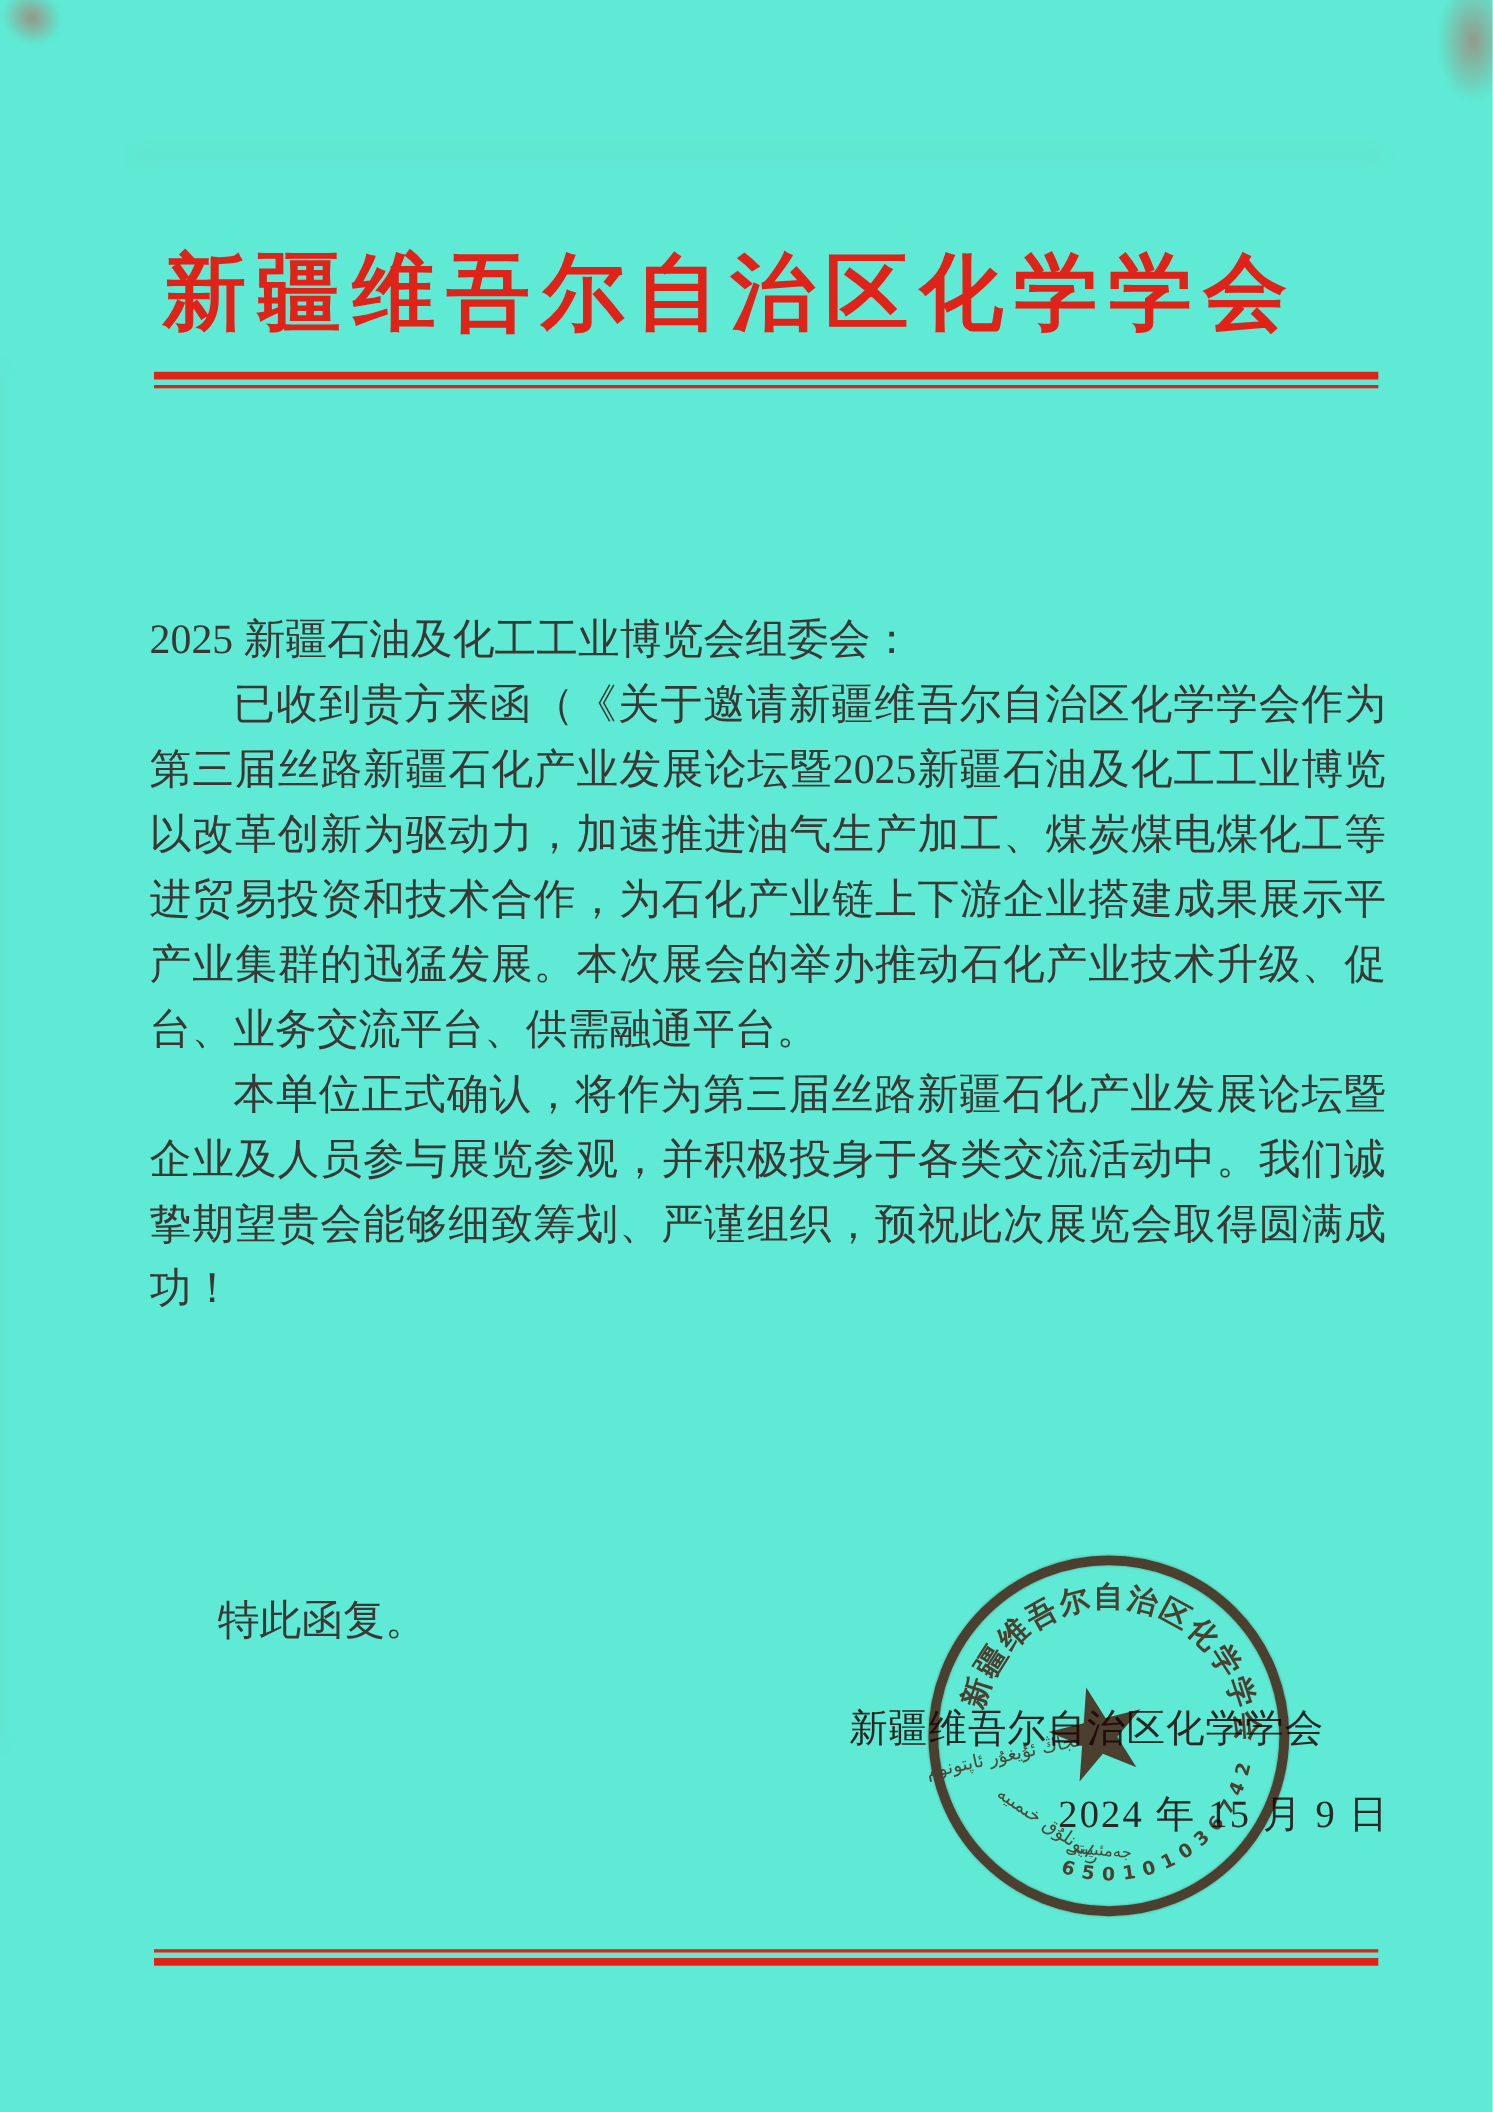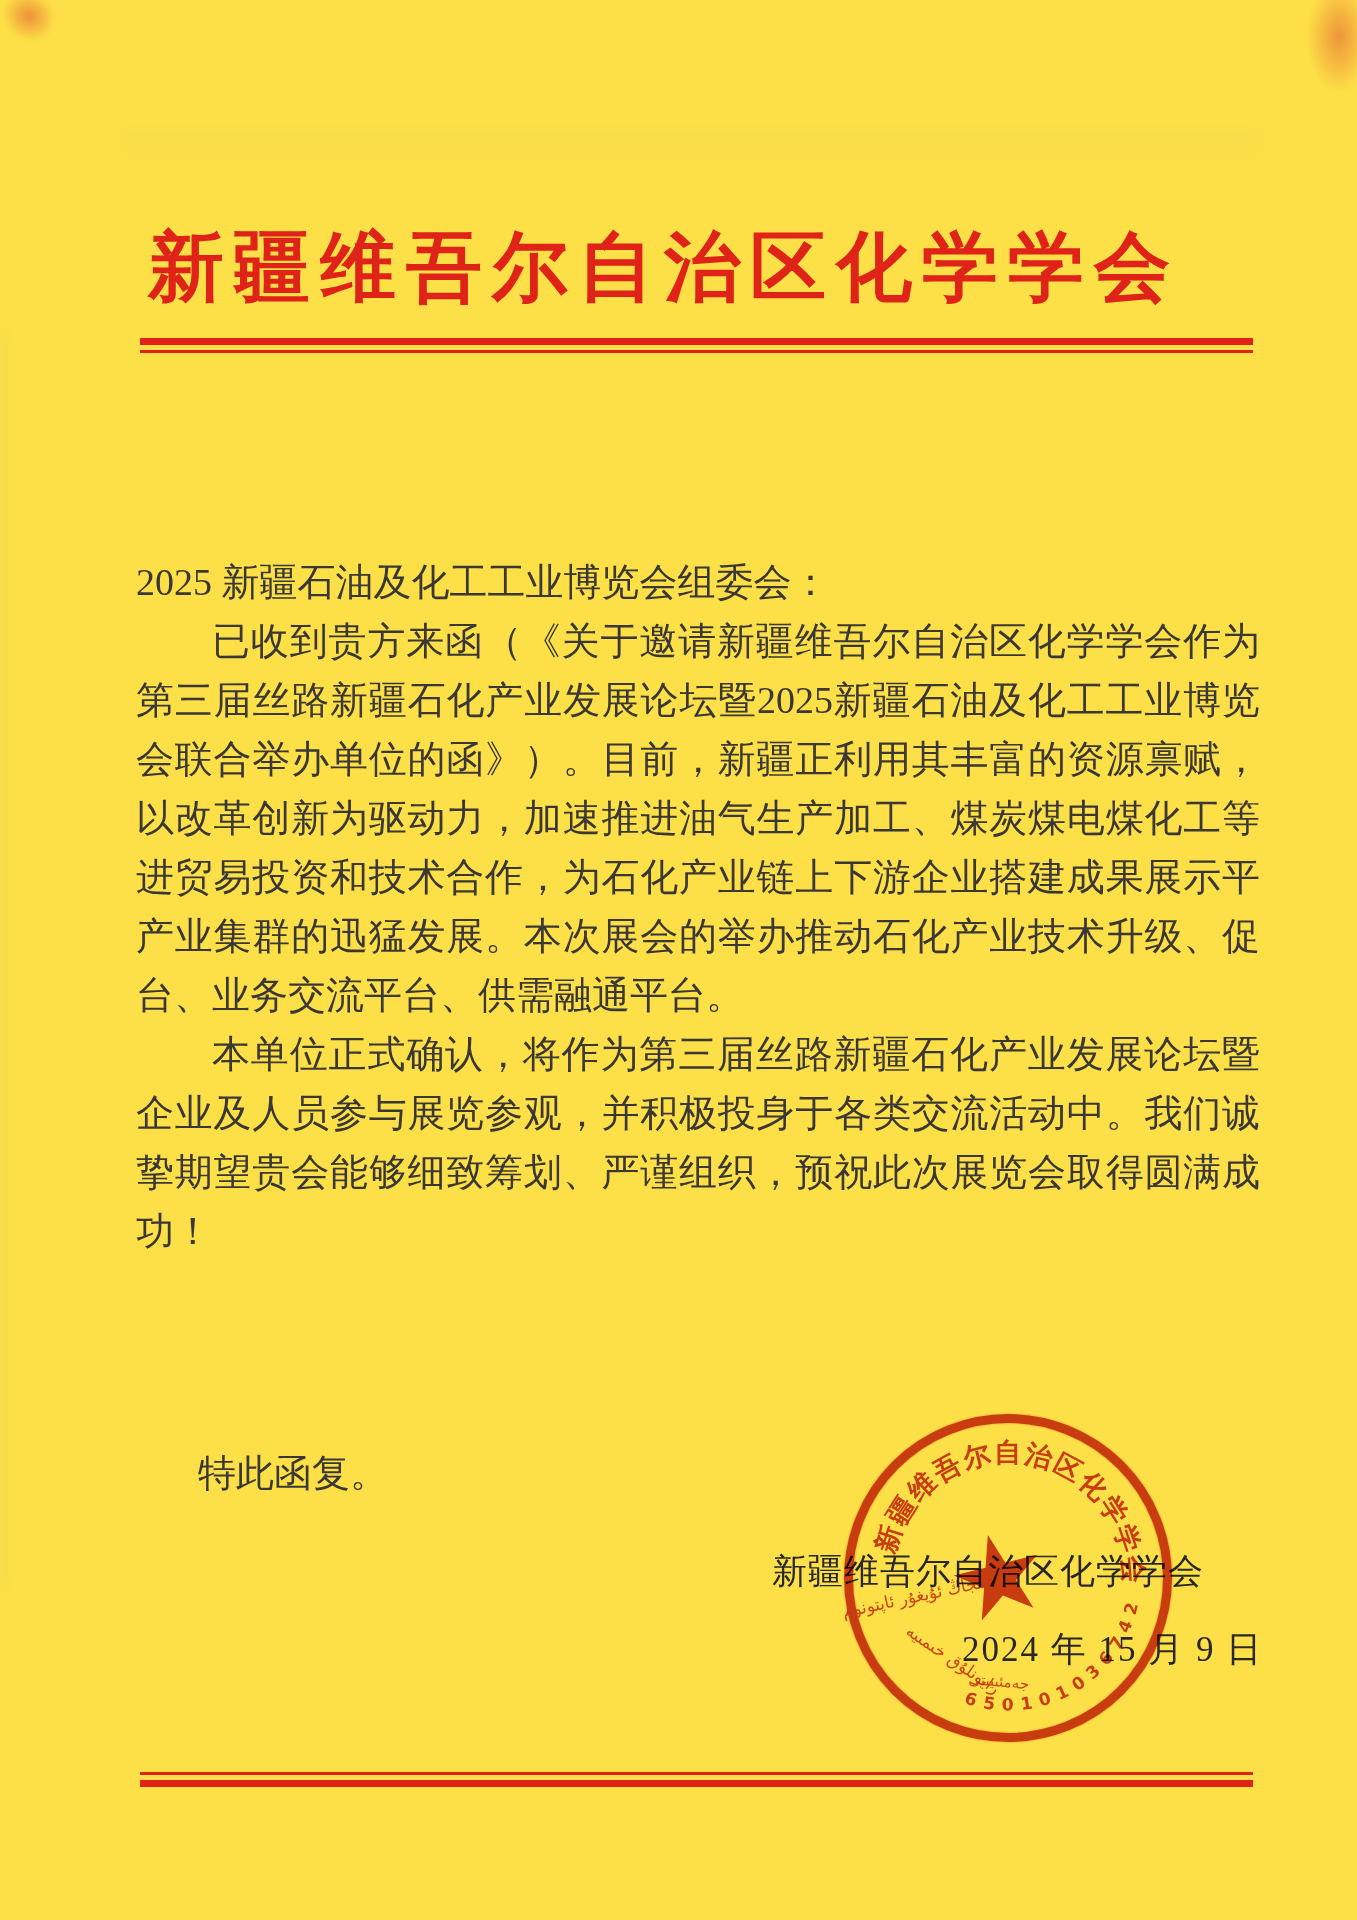--- a/index.html
+++ b/index.html
@@ -5,21 +5,21 @@
   :root{
     --red:#e02318;
     --seal-red:#c6362a;
     --ink:#3a3735;
   }
   html,body{margin:0;padding:0;background:#e8e8e8;}
   .page{
     position:relative;
     width:1357px;height:1920px;
     margin:0 auto;
-    background:#fde047;
+    background:#5eead4;
     overflow:hidden;
     font-family:"Liberation Serif","DejaVu Serif",serif;
   }
   
   .scan-streak{position:absolute;background:#9a9a9a;opacity:.06;filter:blur(6px);pointer-events:none;}
   .streak-left{left:-4px;top:330px;width:10px;height:1260px;}
   .streak-mid{left:120px;top:130px;width:1140px;height:24px;opacity:.035;}
   .smudge{position:absolute;filter:blur(2px);opacity:.55;pointer-events:none;}
   .smudge-tl{left:2px;top:-8px;width:54px;height:48px;background:radial-gradient(closest-side,rgba(220,50,40,.85),rgba(220,50,40,0));transform:rotate(30deg);}
   .smudge-tr{right:-14px;top:-18px;width:64px;height:110px;background:radial-gradient(closest-side,rgba(220,50,40,.8),rgba(220,50,40,0));}
@@ -114,21 +114,20 @@
   <div class="letterhead">新疆维吾尔自治区化学学会</div>
 
   <div class="rule rule-top-thick"></div>
   <div class="rule rule-top-thin"></div>
 
 
   <div class="body-lines">
       <div class="body-line">2025 新疆石油及化工工业博览会组委会：</div>
       <div class="body-line indent fill">已收到贵方来函（《关于邀请新疆维吾尔自治区化学学会作为</div>
       <div class="body-line fill">第三届丝路新疆石化产业发展论坛暨2025新疆石油及化工工业博览</div>
-      <div class="body-line fill">会联合举办单位的函》）。目前，新疆正利用其丰富的资源禀赋，</div>
       <div class="body-line fill">以改革创新为驱动力，加速推进油气生产加工、煤炭煤电煤化工等</div>
       <div class="body-line fill">进贸易投资和技术合作，为石化产业链上下游企业搭建成果展示平</div>
       <div class="body-line fill">产业集群的迅猛发展。本次展会的举办推动石化产业技术升级、促</div>
       <div class="body-line">台、业务交流平台、供需融通平台。</div>
       <div class="body-line indent fill">本单位正式确认，将作为第三届丝路新疆石化产业发展论坛暨</div>
       <div class="body-line fill">企业及人员参与展览参观，并积极投身于各类交流活动中。我们诚</div>
       <div class="body-line fill">挚期望贵会能够细致筹划、严谨组织，预祝此次展览会取得圆满成</div>
       <div class="body-line">功！</div>
     </div>
 

